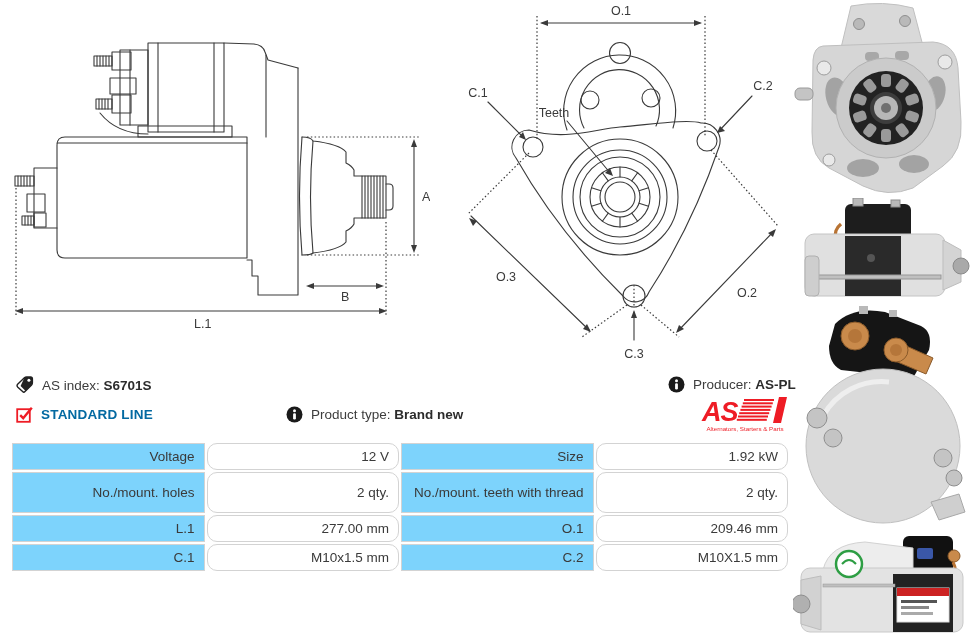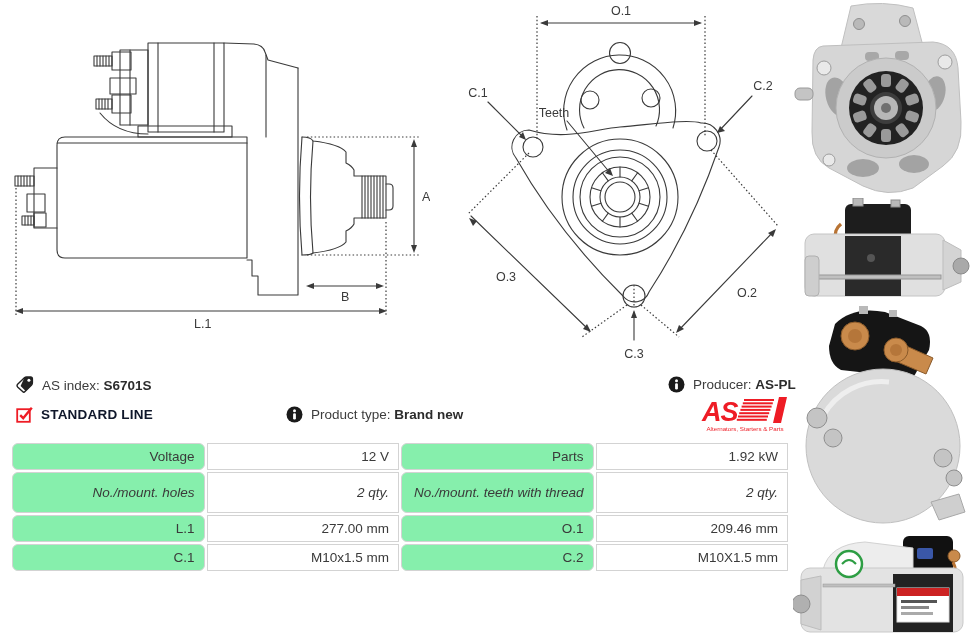--- a/index.html
+++ b/index.html
@@ -19,33 +19,33 @@
   .photo1{top:2px;}  .photo2{top:198px;}  .photo3{top:306px;}  .photo4{top:528px;}
 
   
   .info{position:absolute;left:10px;top:372px;width:780px;height:66px;}
   .info-item{position:absolute;display:flex;align-items:center;gap:8px;
              font-size:13.5px;white-space:nowrap;}
   .info-item .b{font-weight:bold;color:#2c2c2c;}
   .i1{left:6px;top:4px;} .i2{left:6px;top:34px;}
   .i3{left:288px;top:4px;} .i4{left:276px;top:34px;}
   .i5{left:658px;top:4px;}
-  .std-line{color:#0f172a;font-weight:bold;letter-spacing:.2px;}
+  .std-line{color:#0369a1;font-weight:bold;letter-spacing:.2px;}
   .logo{position:absolute;left:688px;top:24px;}
 
   
   .spec{position:absolute;left:10px;top:441px;width:780px;
         border-collapse:separate;border-spacing:2px;table-layout:fixed;
         font-size:13.5px;color:#3a3a3a;}
   .spec td{border:1px solid #d3d3d3;text-align:right;padding:2px 9px;
            vertical-align:middle;overflow:hidden;}
-  .spec td.lbl{background:#86efac;border-radius:6px;}
-  .spec td.val{background:#ffffff;}
+  .spec td.lbl{background:#7dd3fc;}
+  .spec td.val{background:#ffffff;border-radius:10px;}
   .spec tr{height:27px;}
-  .spec tr.tall{height:41px;font-style:italic;}
+  .spec tr.tall{height:41px;}
 </style>
 </head>
 <body>
 
 <div class="stage">
 
   <svg class="side-drawing" width="430" height="365" viewBox="0 0 430 365">
     <g stroke="#3a3a3a" stroke-width="1.1" fill="none" stroke-linejoin="round" stroke-linecap="round">
 
       <path d="M65,137 H247 V258 H65 Q57,258 57,250 V145 Q57,137 65,137 Z"></path>
@@ -326,21 +326,21 @@
       <text x="4" y="25" font-size="27" font-weight="bold" font-style="italic" fill="#ee1c25" letter-spacing="-1">AS</text>
       <text x="47" y="35" font-size="6.2" text-anchor="middle" fill="#ee1c25">Alternators, Starters &amp; Parts</text>
     </svg>
   </div>
 
   <table class="spec">
     <tbody>
       <tr>
         <td class="lbl">Voltage</td>
         <td class="val">12 V</td>
-        <td class="lbl">Parts</td>
+        <td class="lbl">Size</td>
         <td class="val">1.92 kW</td>
       </tr>
       <tr class="tall">
         <td class="lbl">No./mount. holes</td>
         <td class="val">2 qty.</td>
         <td class="lbl">No./mount. teeth with thread</td>
         <td class="val">2 qty.</td>
       </tr>
       <tr>
         <td class="lbl">L.1</td>

